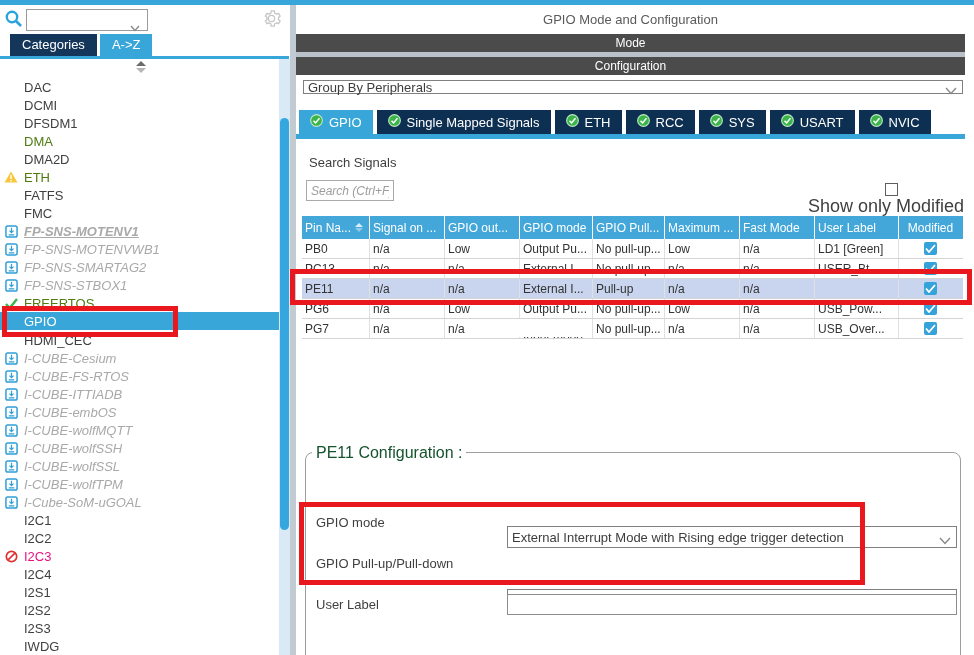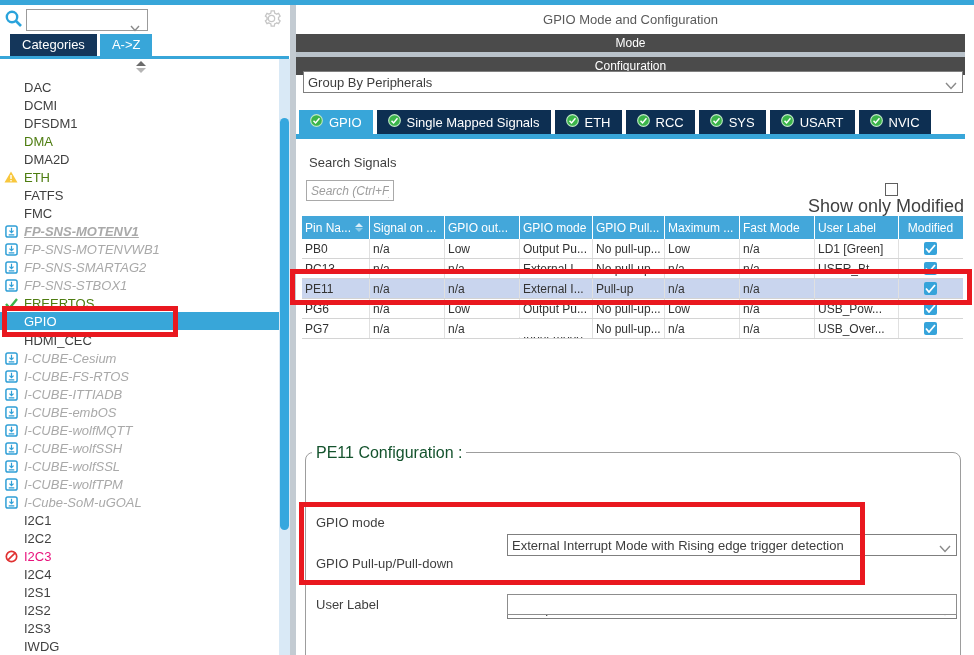--- a/index.html
+++ b/index.html
@@ -49,21 +49,21 @@
 
   
   .rp-title{left:296px;top:8px;width:669px;height:24px;line-height:24px;text-align:center;font-size:13px;color:#5a5a5a;background:#fff;}
   .rp-modebar{left:296px;top:34px;width:669px;height:18px;background:#4b4b4b;color:#fff;font-size:12px;text-align:center;line-height:18px;}
   .rp-gap{left:296px;top:52px;width:669px;height:5px;background:#b9c2ca;}
   .rp-configbar{left:296px;top:57px;width:669px;height:18px;background:#4b4b4b;color:#fff;font-size:12px;text-align:center;line-height:18px;}
 
   .selectbox{background:#fff;border:1px solid #7f7f7f;box-sizing:border-box;font-size:13px;color:#3d3d3d;
              display:flex;align-items:center;padding:0 22px 0 4px;position:relative;}
   .selectbox .chev{position:absolute;right:7px;top:50%;margin-top:-4px;}
-  .rp-groupby{left:303px;top:71px;width:660px;height:22px;text-align:center;}
+  .rp-groupby{left:303px;top:80px;width:660px;height:14px;text-align:center;}
 
   .rp-tabs{left:299px;top:110px;height:24px;display:flex;gap:4px;}
   .rp-tab{height:24px;display:flex;align-items:center;gap:6px;padding:0 11px;background:#0d2f52;color:#fff;font-size:13px;white-space:nowrap;}
   .rp-tab.active{background:#38a6d9;}
   .rp-tabline{left:296px;top:134px;width:669px;height:5px;background:#38a6d9;}
 
   .rp-searchlabel{left:309px;top:155px;font-size:13px;color:#3f3f3f;}
   .rp-searchinput{left:306px;top:180px;width:88px;height:21px;border:1px solid #a9a9a9;box-sizing:border-box;
                   font-family:"Liberation Sans",sans-serif;font-size:12px;padding:0 4px;color:#333;}
   .rp-searchinput::placeholder{color:#9d9d9d;font-style:italic;}

